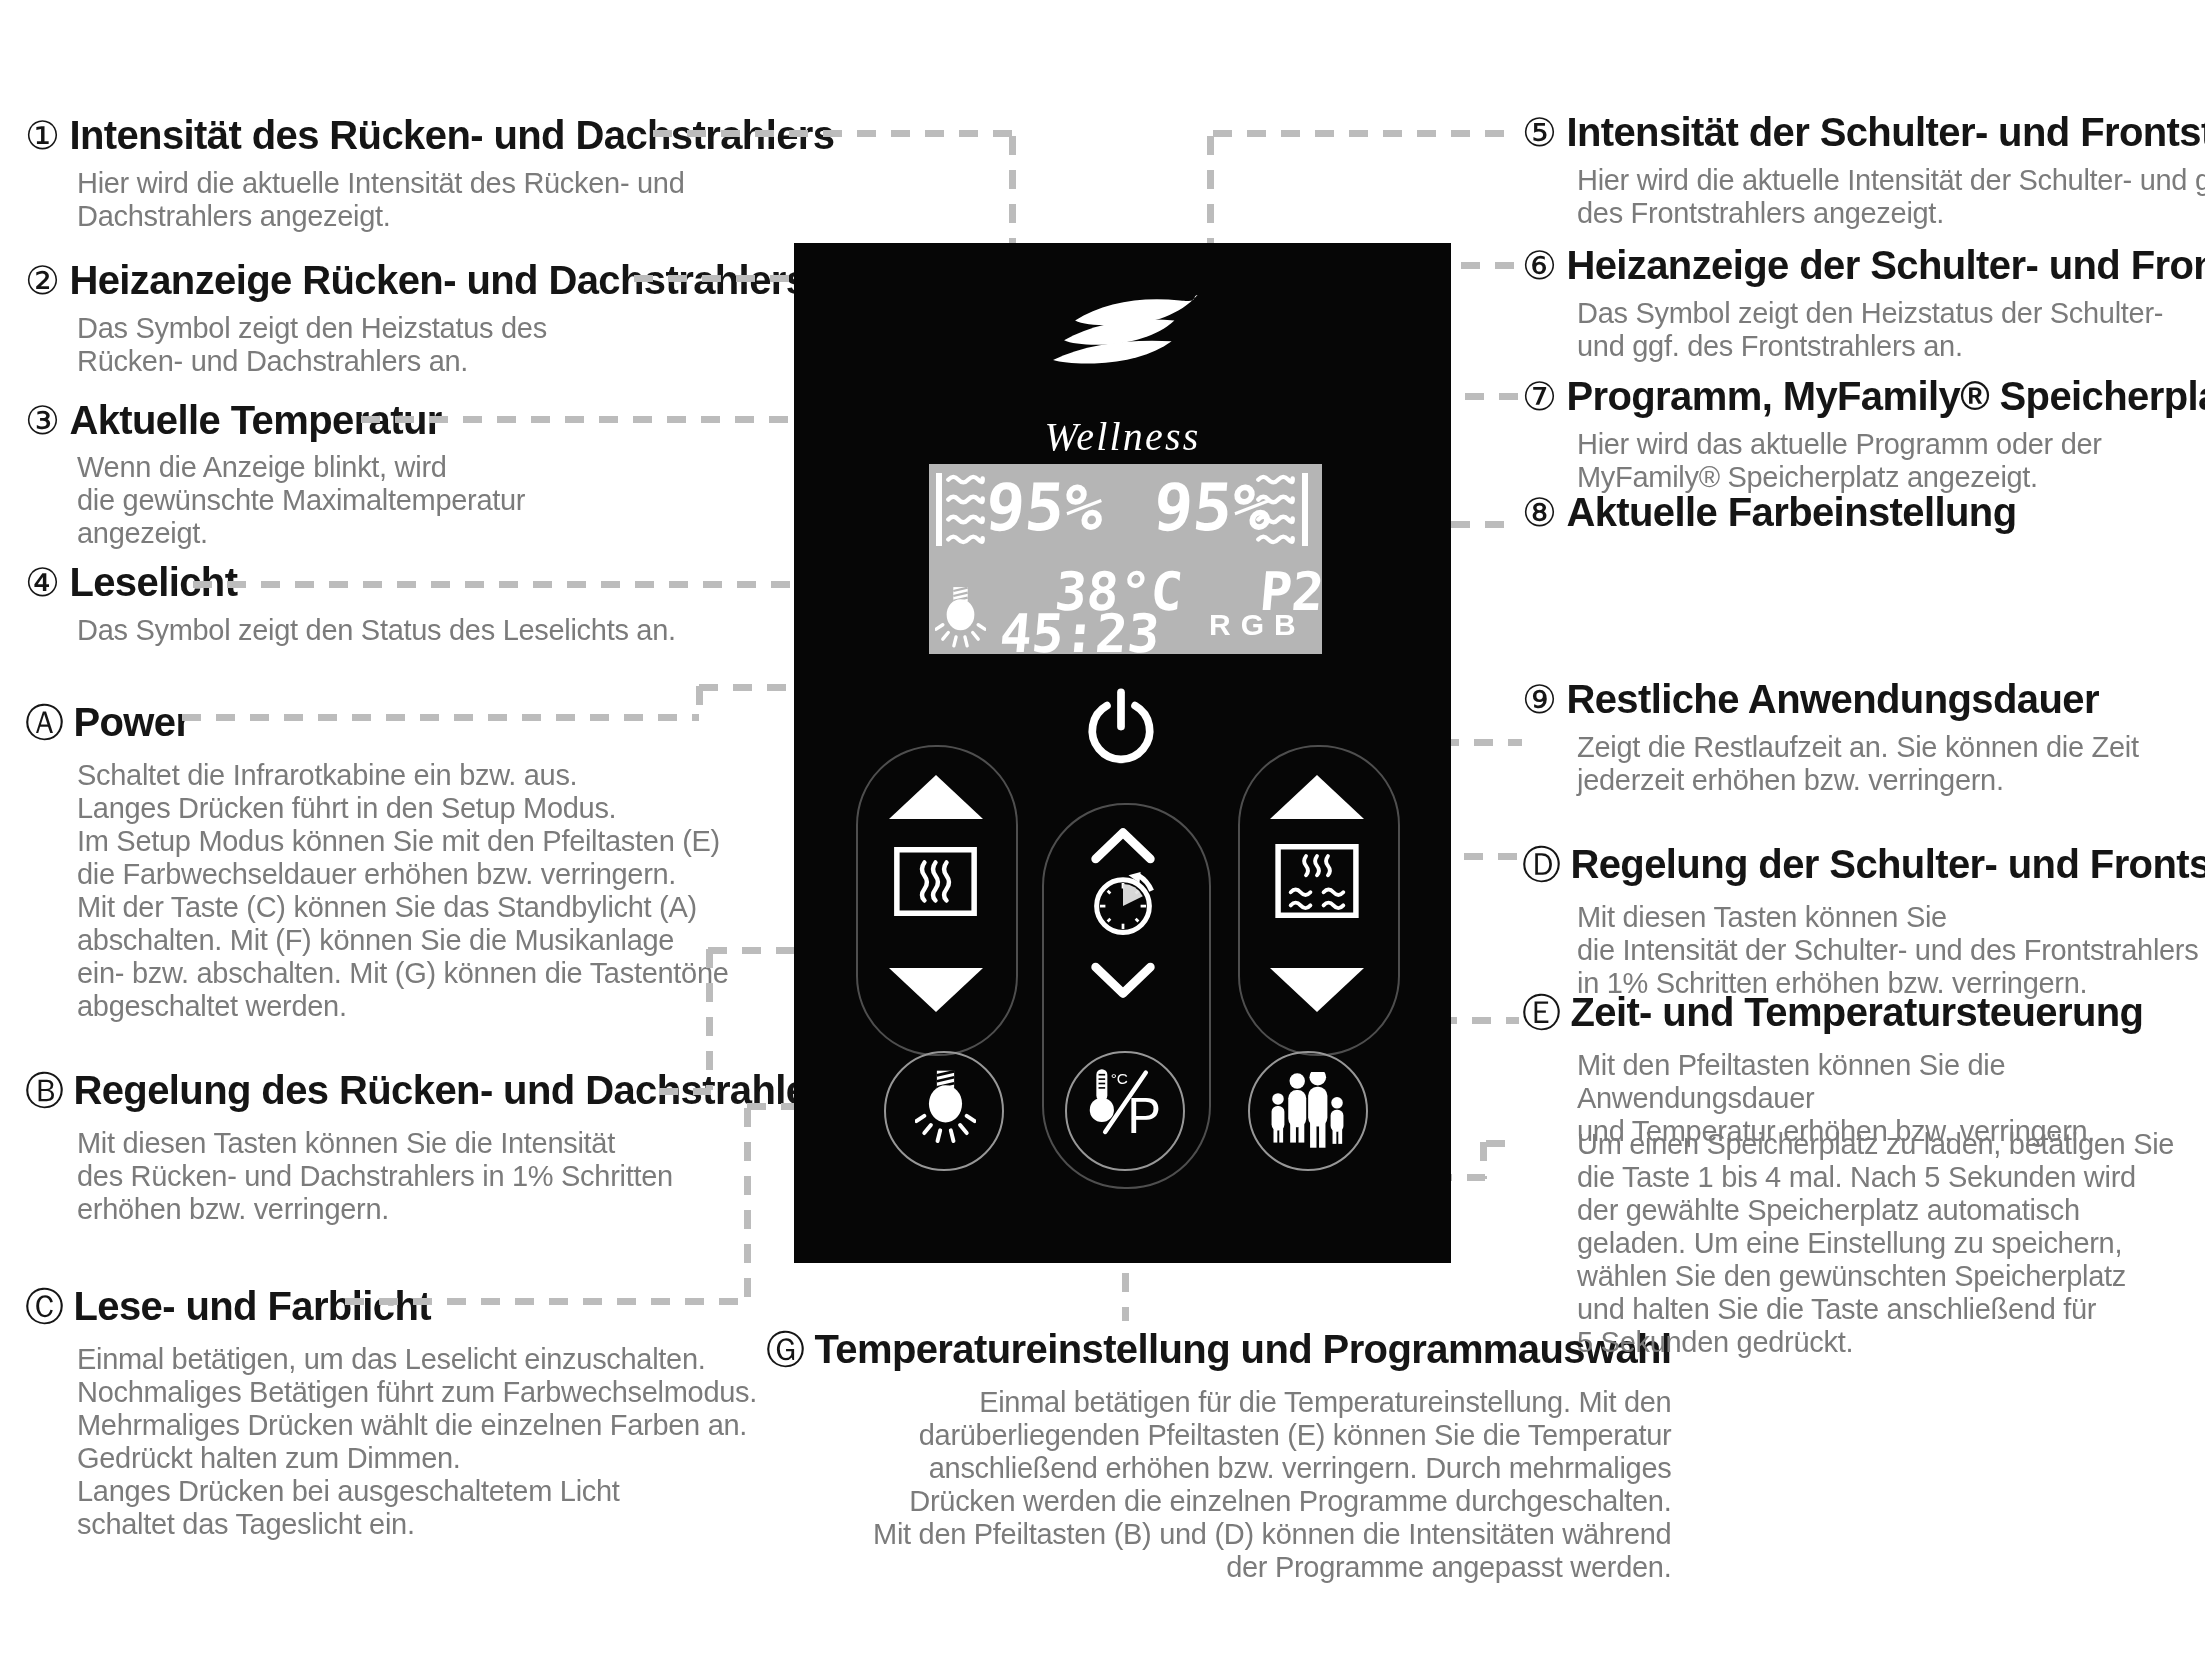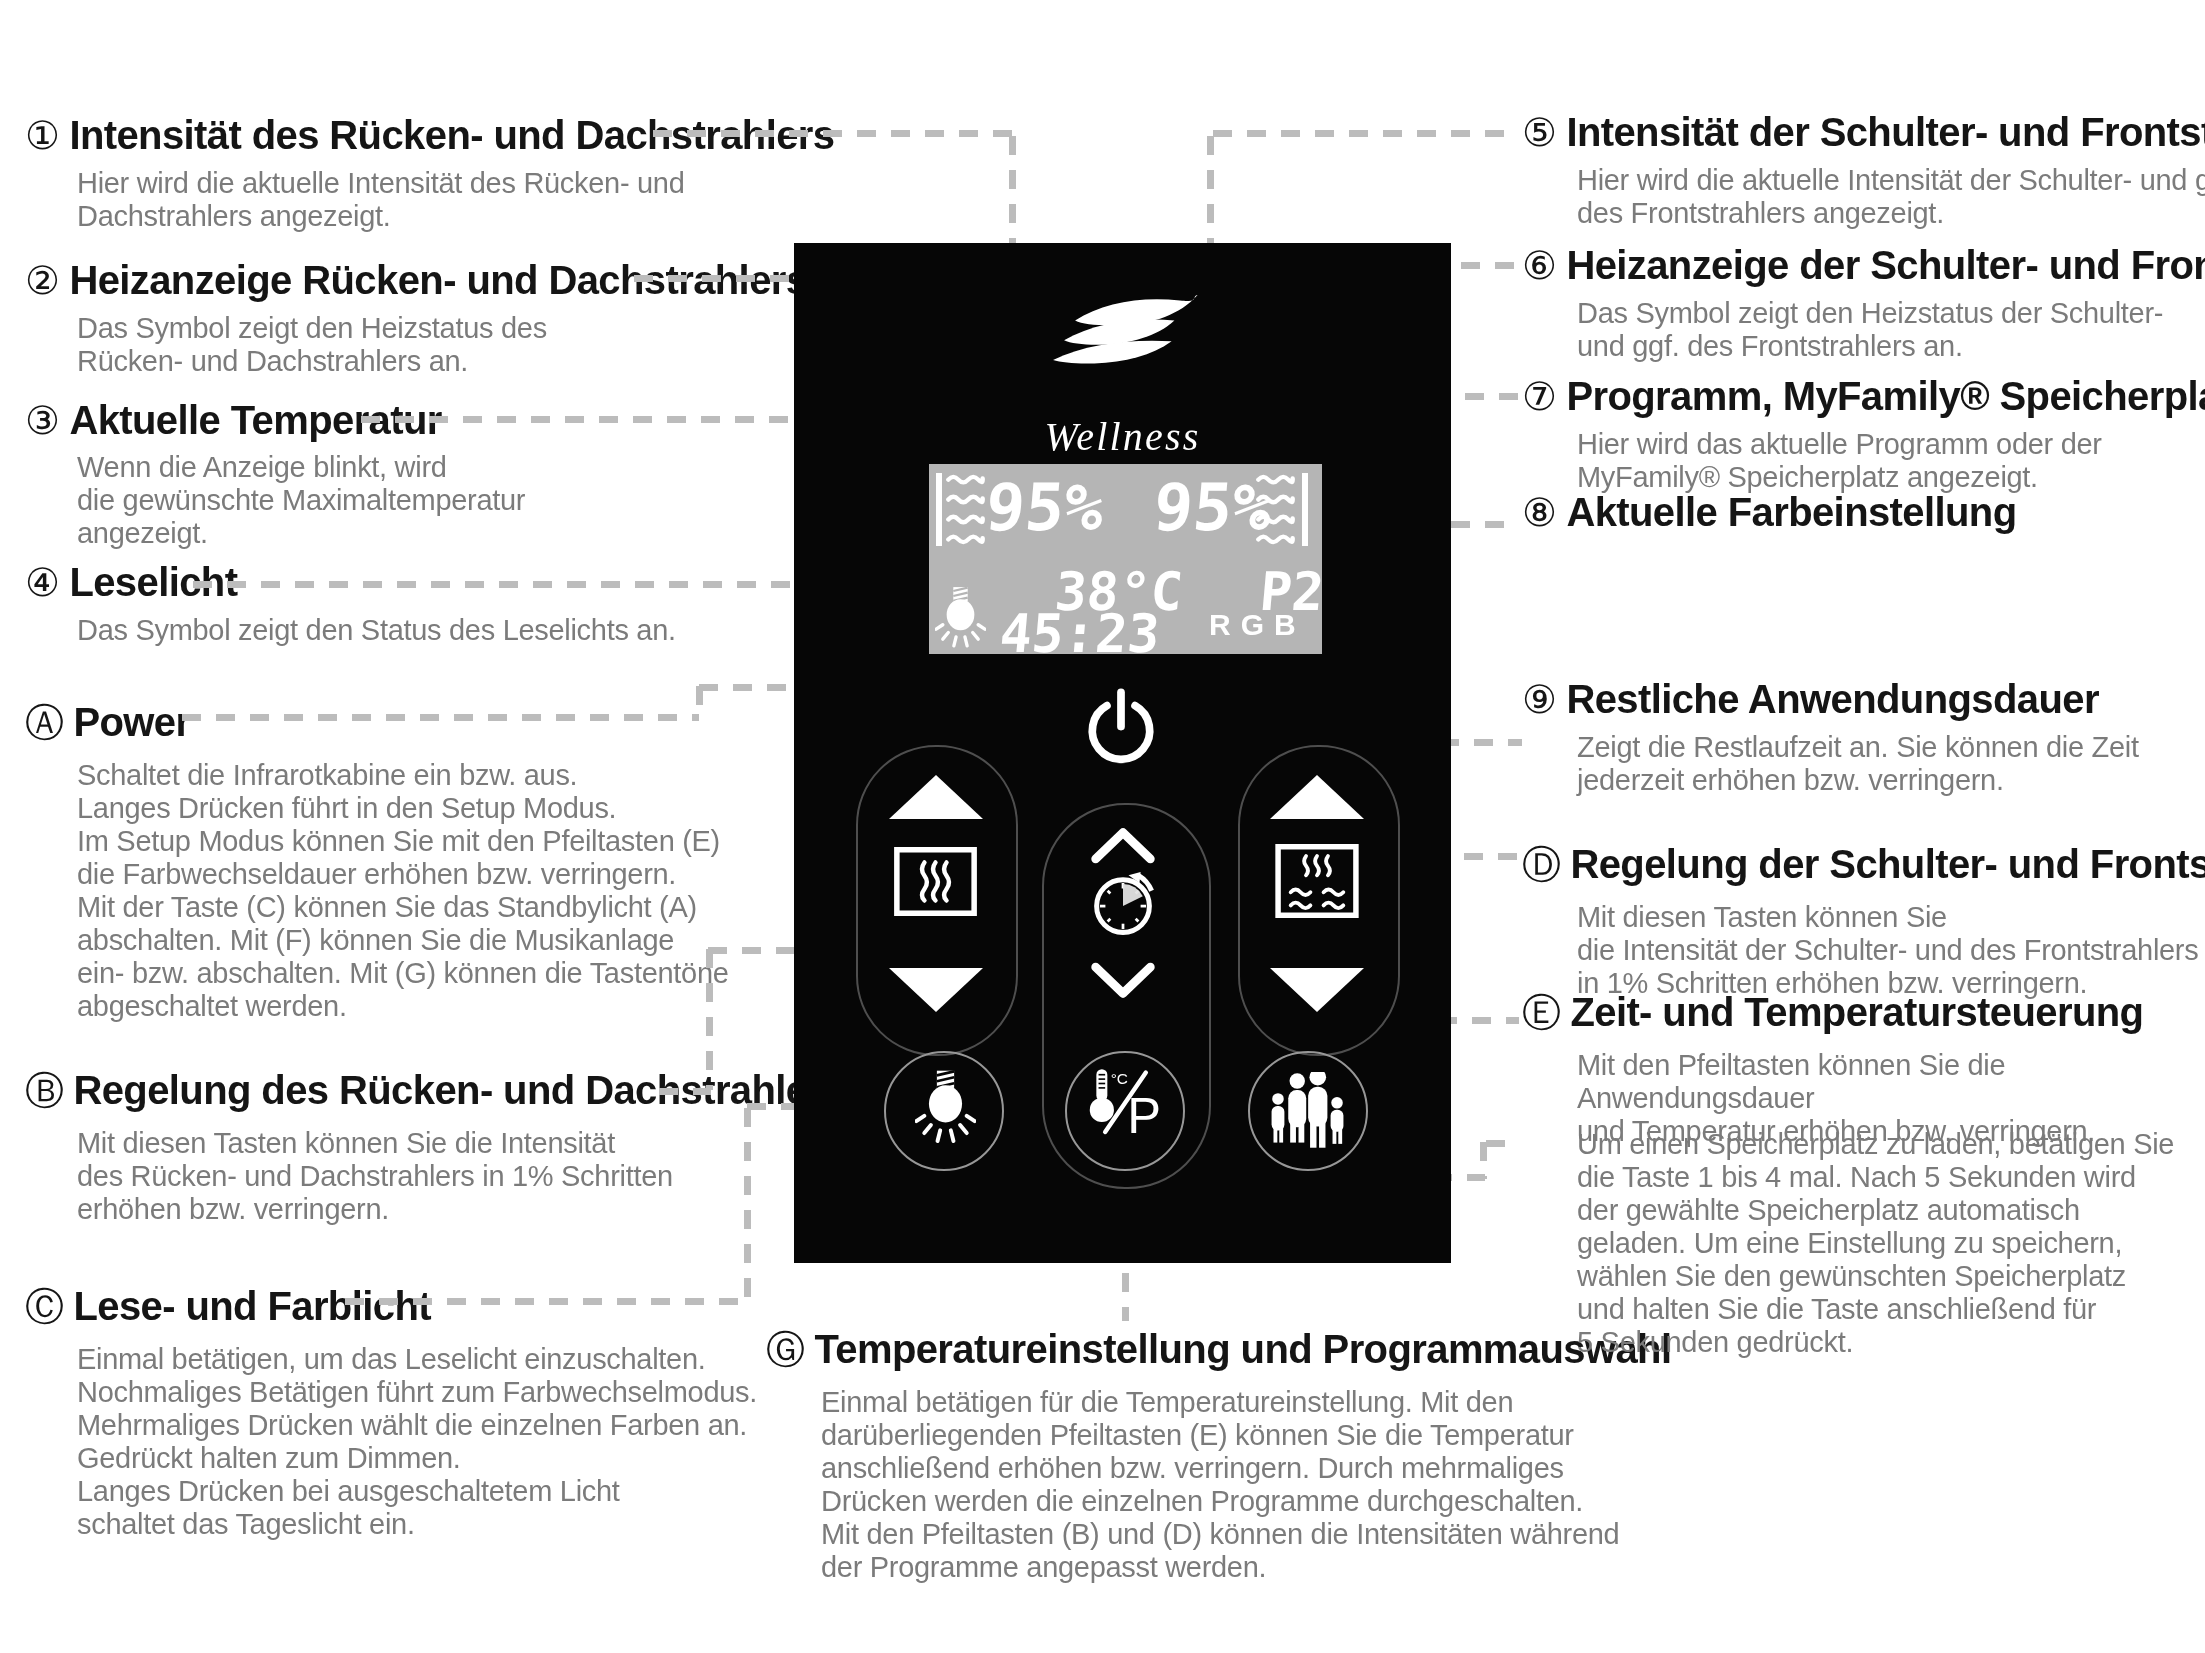--- a/index.html
+++ b/index.html
@@ -80,21 +80,21 @@
     <div class="b" style="margin:8.8px 0 0 52px;">Einmal betätigen, um das Leselicht einzuschalten.
 Nochmaliges Betätigen führt zum Farbwechselmodus.
 Mehrmaliges Drücken wählt die einzelnen Farben an.
 Gedrückt halten zum Dimmen.
 Langes Drücken bei ausgeschaltetem Licht
 schaltet das Tageslicht ein.</div>
   </div>
 
   <div class="block" style="left:766px;top:1323px;">
     <div class="h"><span class="num">Ⓖ</span><span>Temperatureinstellung und Programmauswahl</span></div>
-    <div class="b" style="margin:8.8px 0 0 55px;">Einmal betätigen für die Temperatureinstellung. Mit den
+    <div class="b" style="margin:8.8px 0 0 55px;text-align:right;">Einmal betätigen für die Temperatureinstellung. Mit den
 darüberliegenden Pfeiltasten (E) können Sie die Temperatur
 anschließend erhöhen bzw. verringern. Durch mehrmaliges
 Drücken werden die einzelnen Programme durchgeschalten.
 Mit den Pfeiltasten (B) und (D) können die Intensitäten während
 der Programme angepasst werden.</div>
   </div>
 
   <div class="block" style="left:1522px;top:110px;">
     <div class="h"><span class="num">⑤</span><span>Intensität der Schulter- und Frontstrahler</span></div>
     <div class="b" style="margin:8.8px 0 0 55px;">Hier wird die aktuelle Intensität der Schulter- und ggf.

